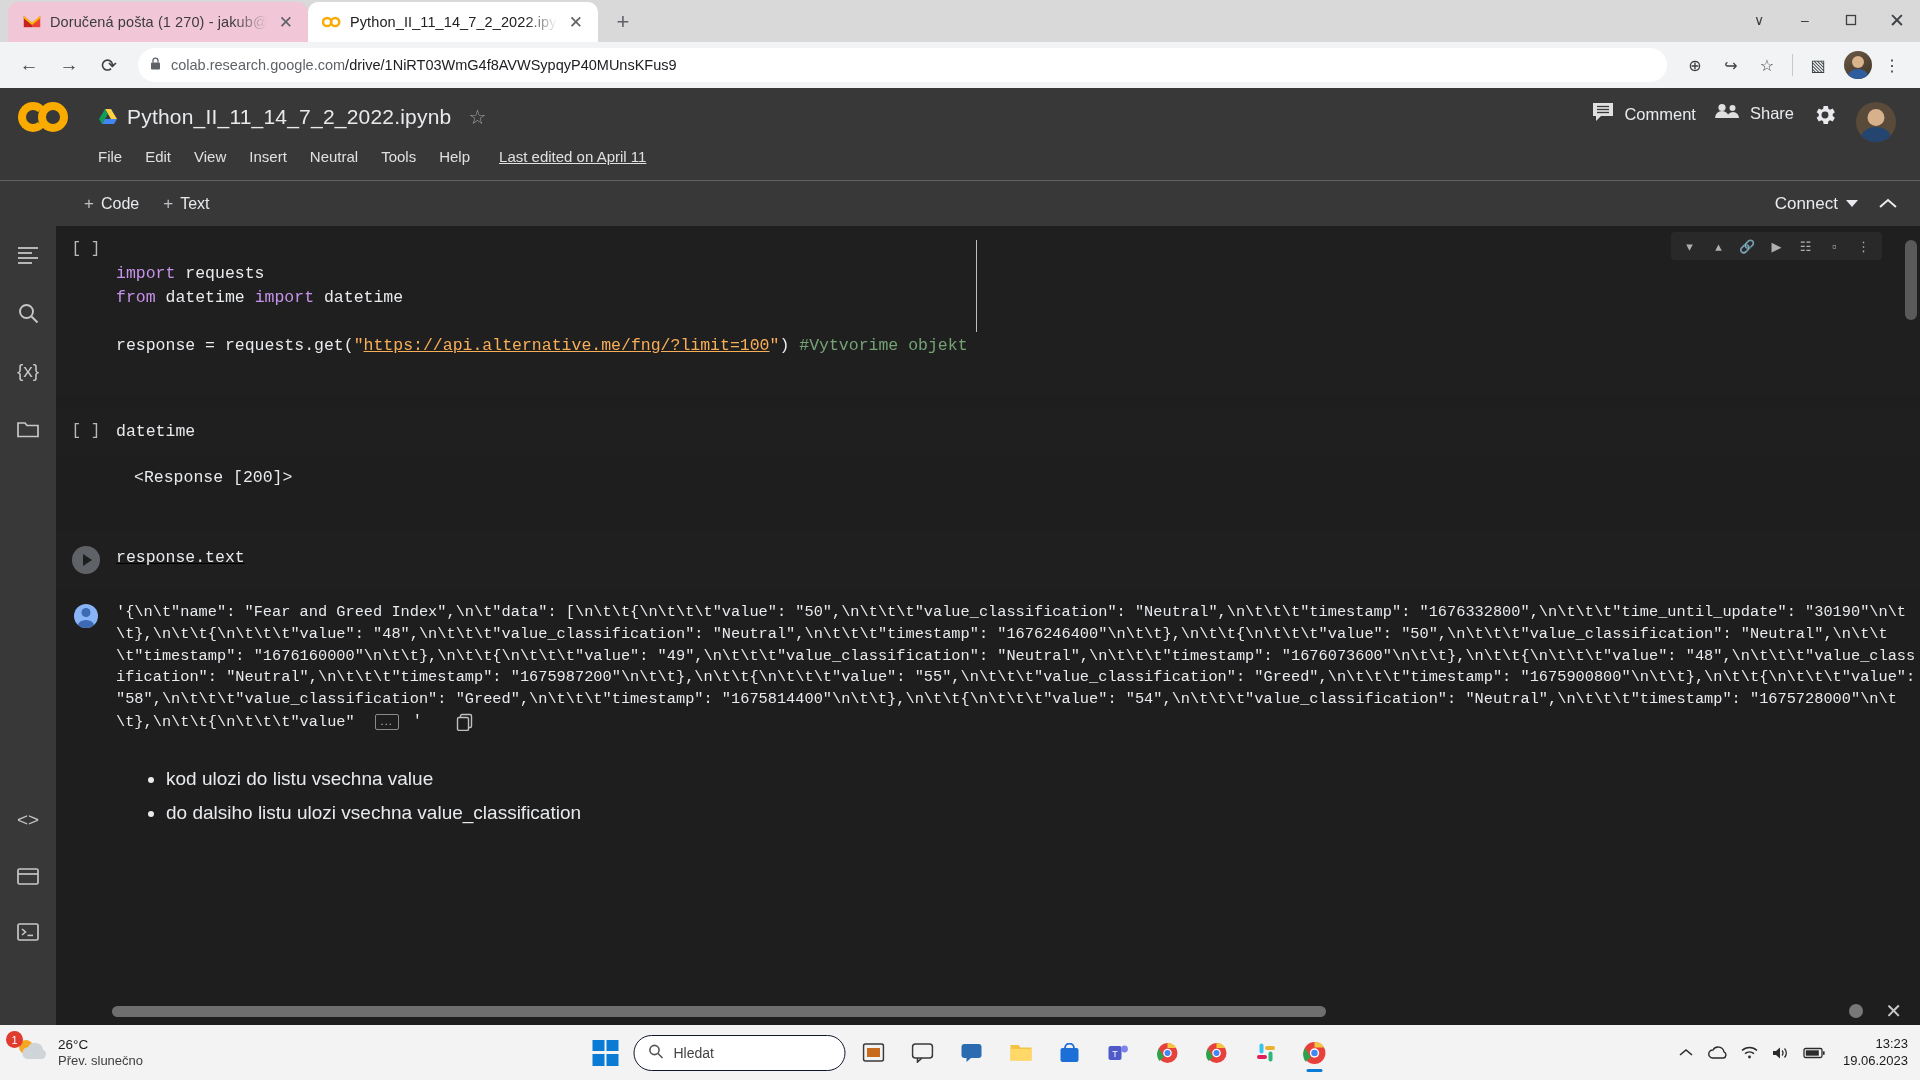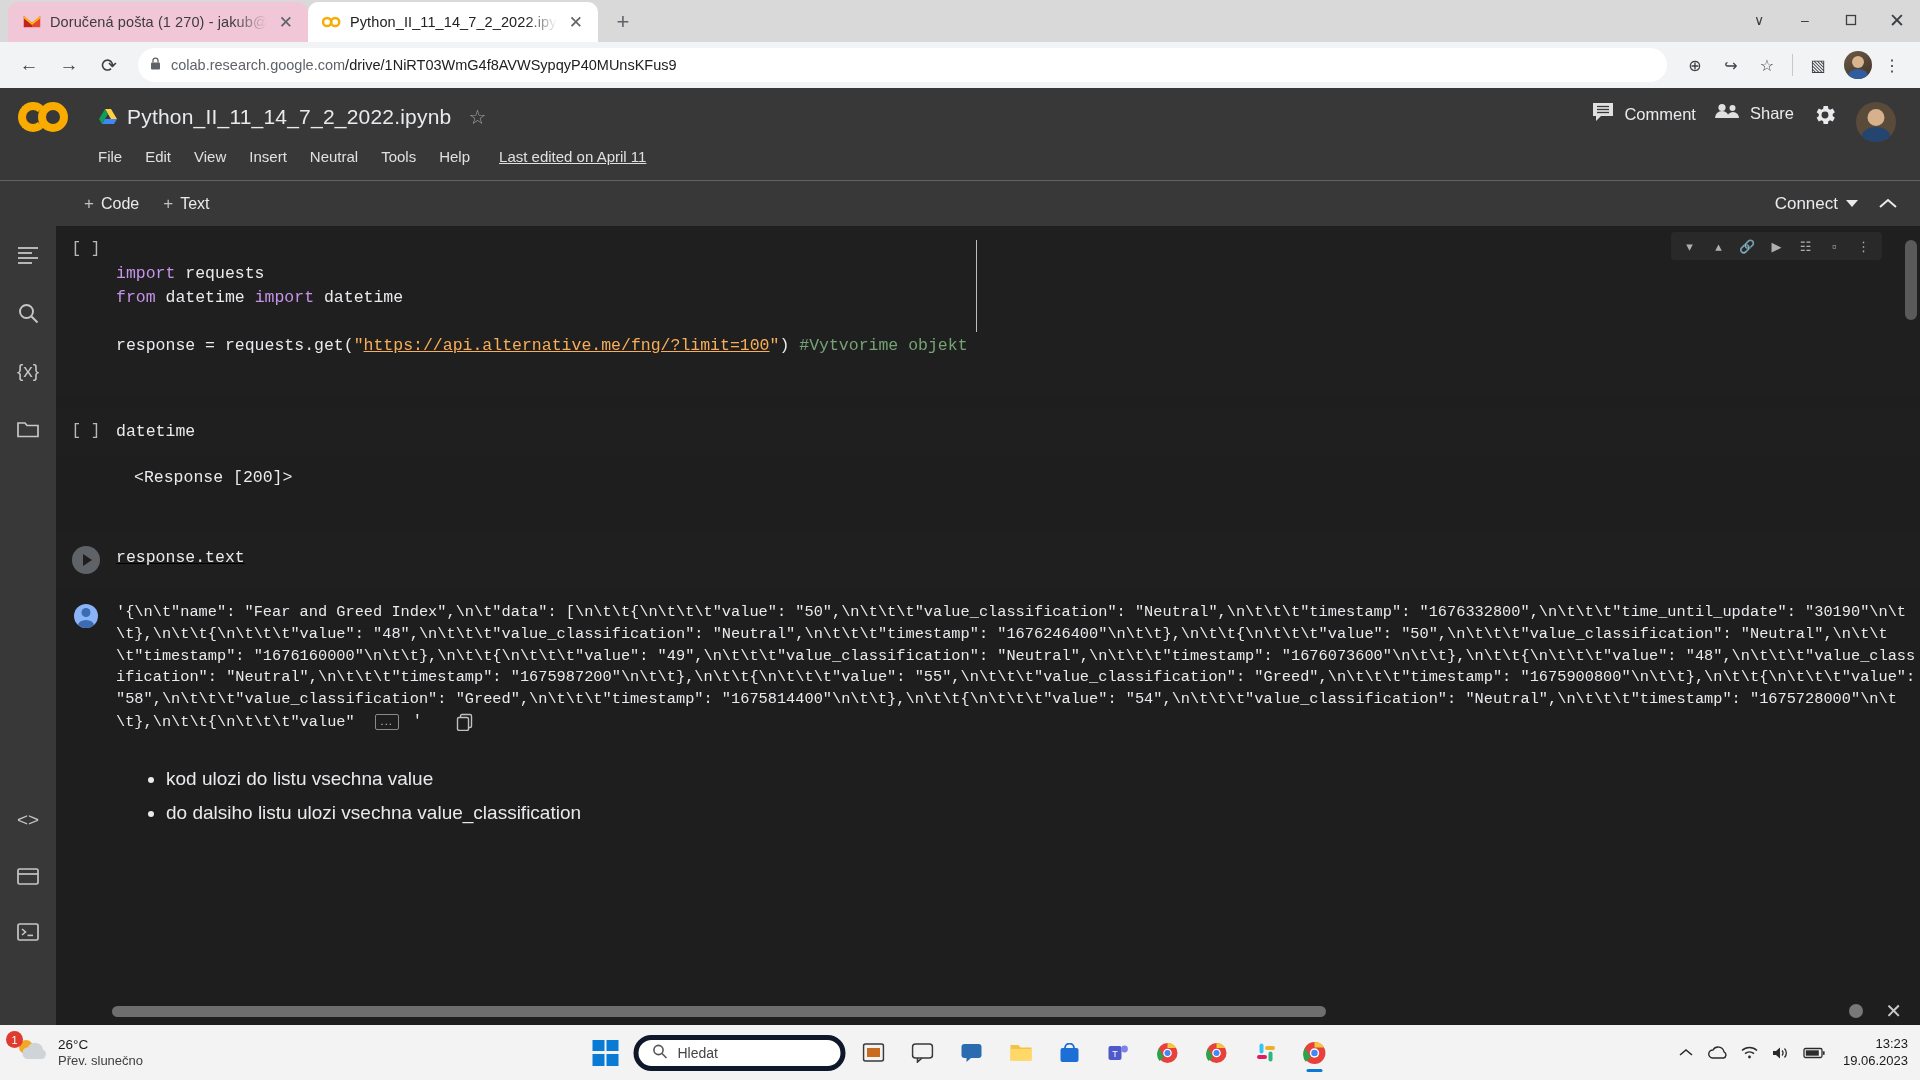--- a/index.html
+++ b/index.html
@@ -168,21 +168,21 @@
   
   .taskbar { height: 55px; background: #f3f3f3; display: flex; align-items: center; position: relative; }
   .weather { display: flex; align-items: center; gap: 10px; padding-left: 14px; width: 260px; }
   .weather-ico { width: 34px; height: 34px; position: relative; }
   .weather-txt { display: flex; flex-direction: column; line-height: 1.28; }
   .weather-t { font-size: 13.5px; color: #1a1a1a; }
   .weather-d { font-size: 13px; color: #404040; }
   .tb-center { position: absolute; left: 50%; transform: translateX(-50%); display: flex; align-items: center; gap: 7px; }
   .winlogo { width: 26px; height: 26px; display: grid; grid-template-columns: 1fr 1fr; grid-gap: 2.5px; }
   .winlogo i { background: #0a7bd4; display: block; }
-  .searchbox { width: 212px; height: 36px; background: #fff; border: 5px solid #0f172a; border-radius: 18px;
+  .searchbox { width: 212px; height: 36px; background: #fff; border: 1px solid #0f172a; border-radius: 18px;
                display: flex; align-items: center; gap: 10px; padding: 0 14px; font-size: 14px; color: #444; }
   .tb-app { width: 42px; height: 42px; display: flex; align-items: center; justify-content: center; position: relative; }
   .tb-app.active::after { content:""; position:absolute; bottom:2px; left:50%; transform:translateX(-50%);
                           width: 16px; height: 3px; border-radius: 2px; background: #0a7bd4; }
   .tray { position: absolute; right: 12px; display: flex; align-items: center; gap: 14px; }
   .tray-ico { color: #2b2b2b; font-size: 14px; display: flex; align-items: center; }
   .clock { display: flex; flex-direction: column; align-items: flex-end; line-height: 1.3; margin-left: 4px; }
   .clock div { font-size: 13px; color: #1a1a1a; }
   .badge { position: absolute; top: 6px; left: 6px; width: 17px; height: 17px; border-radius: 50%;
            background: #e03b2f; color: #fff; font-size: 11px; display: flex; align-items: center; justify-content: center; }

